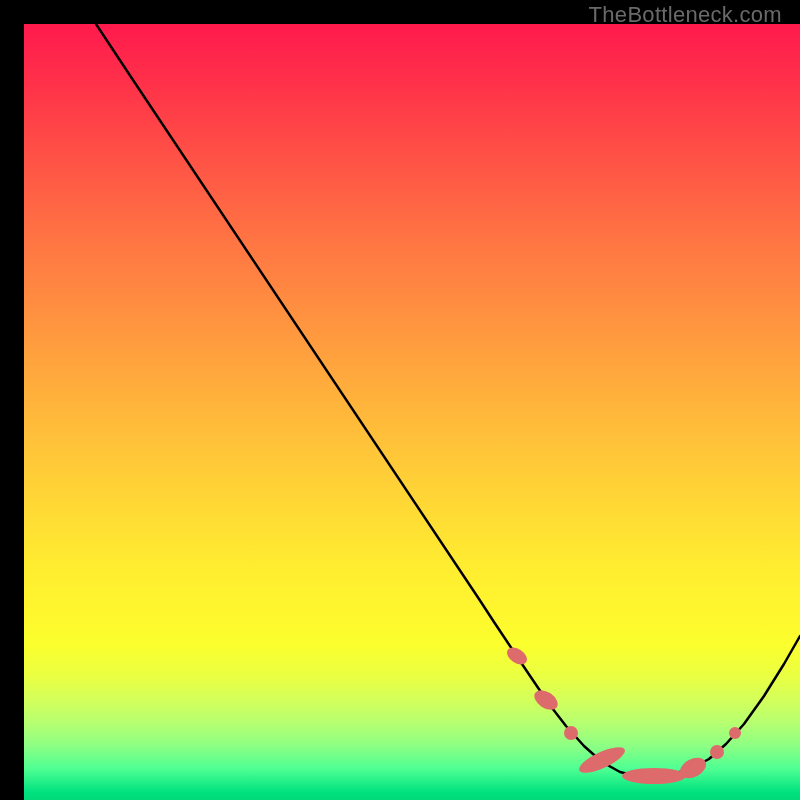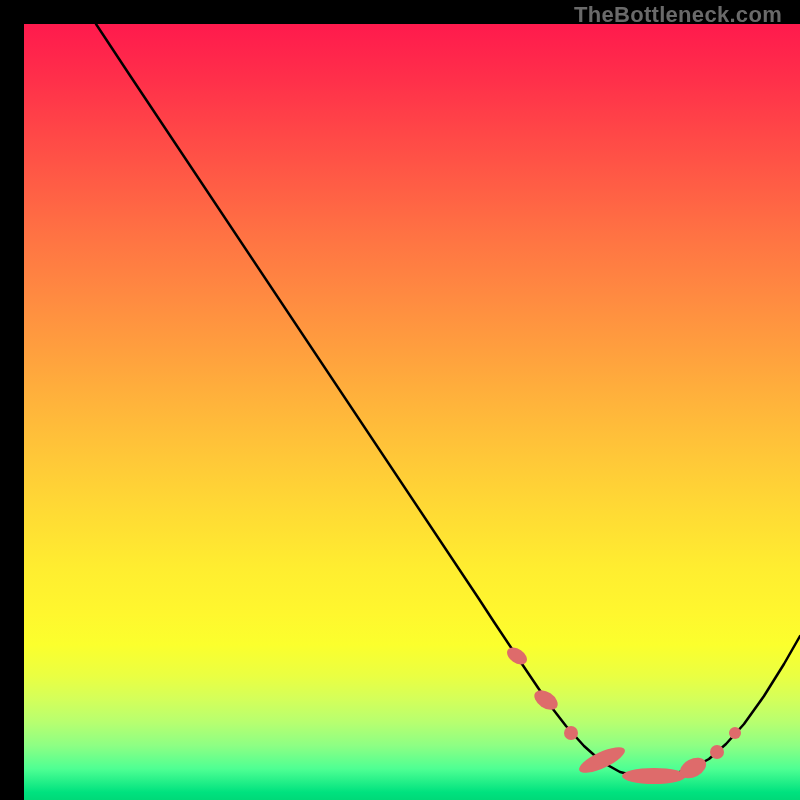--- a/index.html
+++ b/index.html
@@ -52,21 +52,21 @@
       #00e27f 99%,
       #00d978 100%
     );
   }
   .watermark {
     position: absolute;
     top: 2px;
     right: 18px;
     color: #6a6a6a;
     font-size: 22px;
-    font-weight: 700;
+    font-weight: 400;
     letter-spacing: 0.3px;
     z-index: 50;
     user-select: none;
   }
   svg.curve {
     position: absolute;
     inset: 0;
     width: 100%;
     height: 100%;
     z-index: 10;

